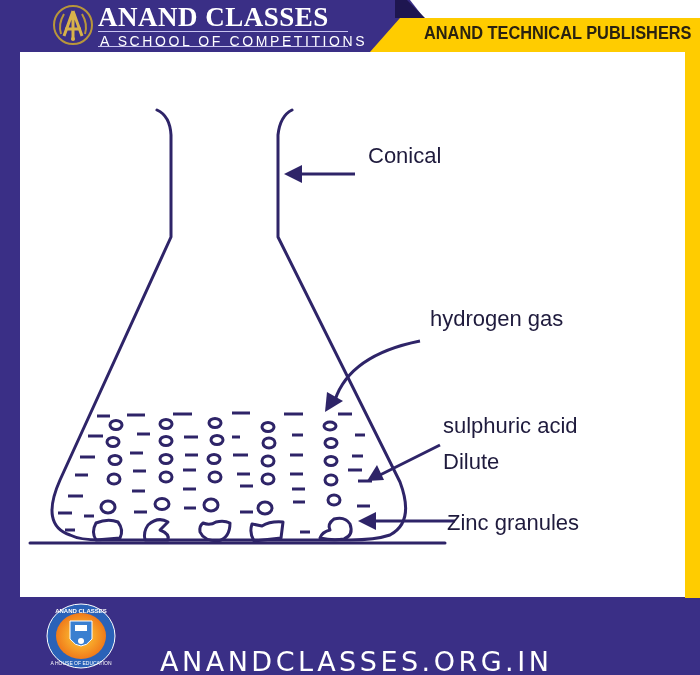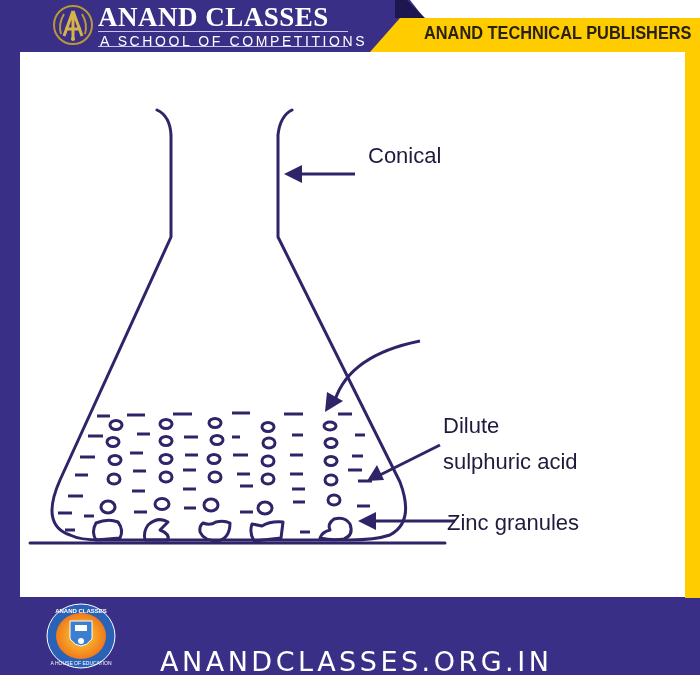--- a/index.html
+++ b/index.html
@@ -201,24 +201,25 @@
     <path d="M325,412 L327,392 L343,401 Z"></path>
     <path d="M367,481 L377,465 L384,480 Z"></path>
     <path d="M358,521 L376,512 L376,530 Z"></path>
   </g>
 </svg>
 
 <div class="label" style="left:368px; top:138px;">
   <div>Conical</div>
 </div>
 <div class="label" style="left:430px; top:301px;">
+  <div>hydrogen gas</div>
 </div>
 <div class="label" style="left:443px; top:408px;">
+  <div>sulphuric acid</div>
   <div>Dilute</div>
-  <div>sulphuric acid</div>
 </div>
 <div class="label" style="left:447px; top:505px;">Zinc granules</div>
 
 <svg class="footer-badge" viewBox="0 0 74 66">
   <defs>
     <radialGradient id="badgeGrad" cx="50%" cy="50%" r="50%">
       <stop offset="0%" stop-color="#ffd23a"></stop>
       <stop offset="100%" stop-color="#f07a1a"></stop>
     </radialGradient>
   </defs>

